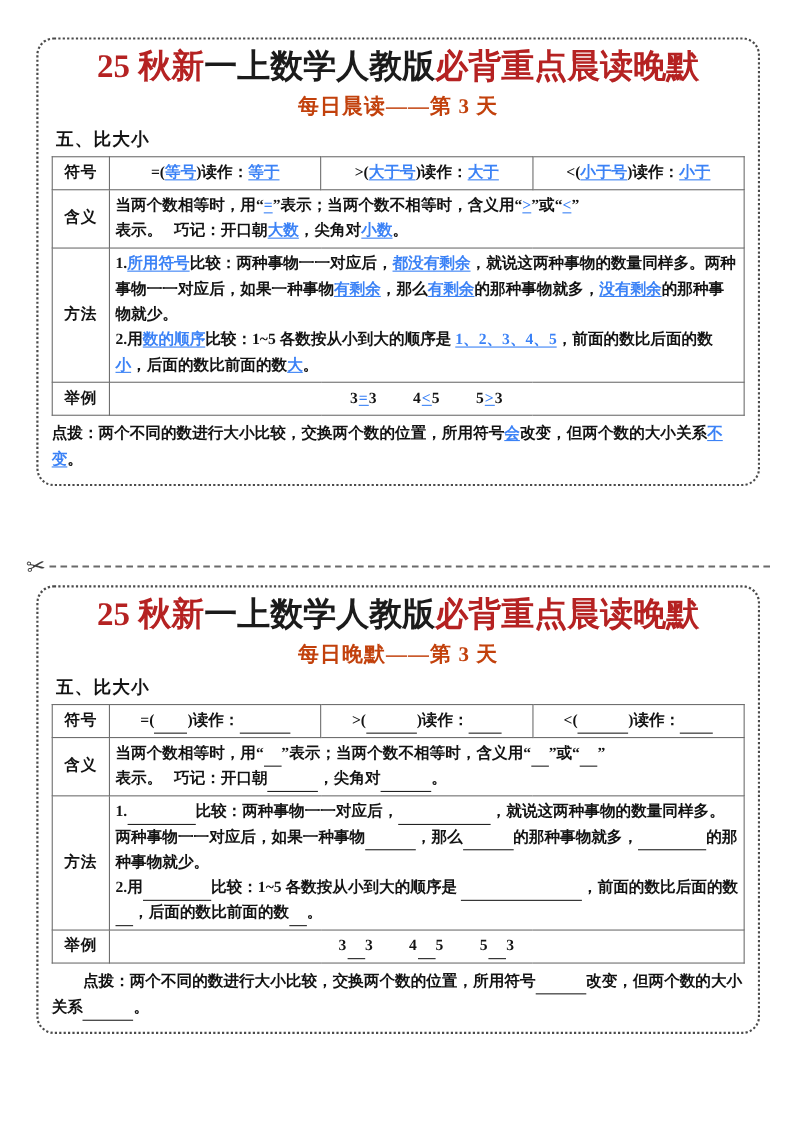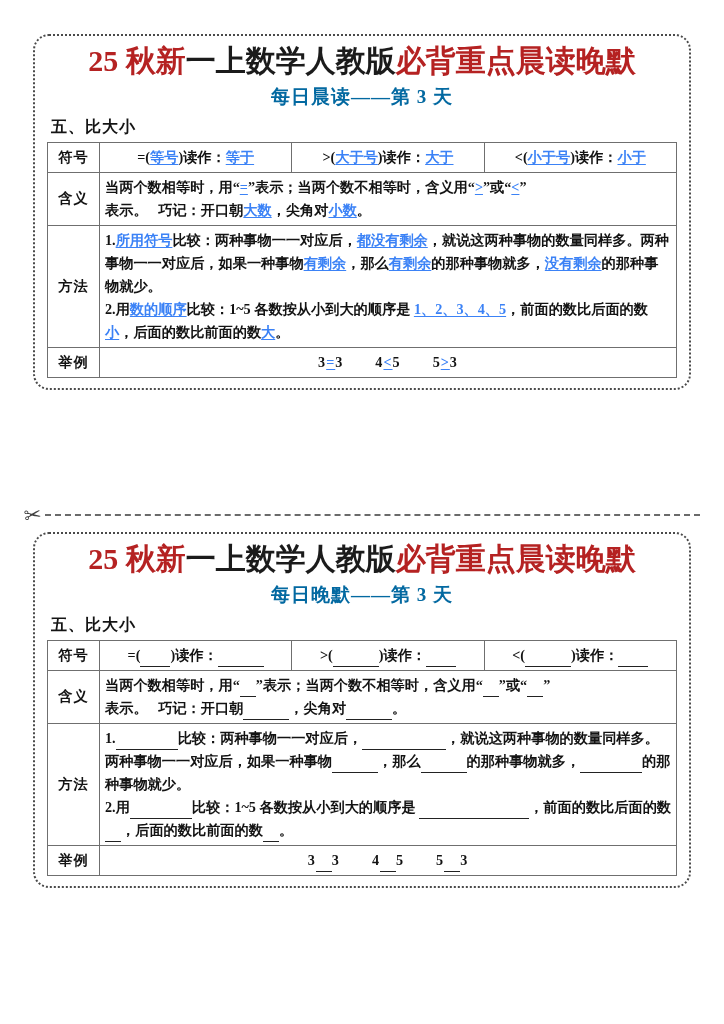--- a/index.html
+++ b/index.html
@@ -49,21 +49,21 @@
     font-family: "Liberation Serif", "DejaVu Serif", serif;
   }
   .main-title .seg-a { color: #b52222; }
   .main-title .seg-b { color: #1b1b1b; }
   .main-title .seg-c { color: #b52222; }
 
   .sub-title {
     text-align: center;
     font-size: 19px;
     font-weight: bold;
-    color: #0369a1;
+    color: #c2410c;
     margin-top: 5px;
     letter-spacing: 1px;
   }
 
   .section-head {
     font-size: 16px;
     font-weight: bold;
     margin: 7px 0 4px 4px;
     color: #141414;
     letter-spacing: 1px;
@@ -216,20 +216,23 @@
 
       <tr>
         <td class="label">举例</td>
         <td class="ex" colspan="3">
           <span><span>3</span><span class="ru">=</span><span>3</span></span><span class="gap"></span><span><span>4</span><span class="ru">&lt;</span><span>5</span></span><span class="gap"></span><span><span>5</span><span class="ru">&gt;</span><span>3</span></span>
         </td>
       </tr>
     </tbody>
       </table>
 
+    <div class="tip">
+      <span>点拨：</span><span>两个不同的数进行大小比较，交换两个数的位置，所用符号</span><span class="ru">会</span><span>改变，但两个数的大小关系</span><span class="ru">不变</span><span>。</span>
+    </div>
   </div>
 
   <div class="cut-row">
     <span class="scissors">✂</span>
     <span class="cut-line"></span>
   </div>
 
   <div class="card card-evening">
 
     <div class="main-title">
@@ -274,16 +277,19 @@
 
       <tr>
         <td class="label">举例</td>
         <td class="ex" colspan="3">
           <span><span>3</span><span class="bl bl-xs"></span><span>3</span></span><span class="gap"></span><span><span>4</span><span class="bl bl-xs"></span><span>5</span></span><span class="gap"></span><span><span>5</span><span class="bl bl-xs"></span><span>3</span></span>
         </td>
       </tr>
     </tbody>
       </table>
 
+    <div class="tip tip-indent">
+      <span>点拨：</span><span>两个不同的数进行大小比较，交换两个数的位置，所用符号</span><span class="bl bl-m"></span><span>改变，但两个数的大小关系</span><span class="bl bl-m"></span><span>。</span>
+    </div>
   </div>
 
 
 </div>
 
 </body></html>

